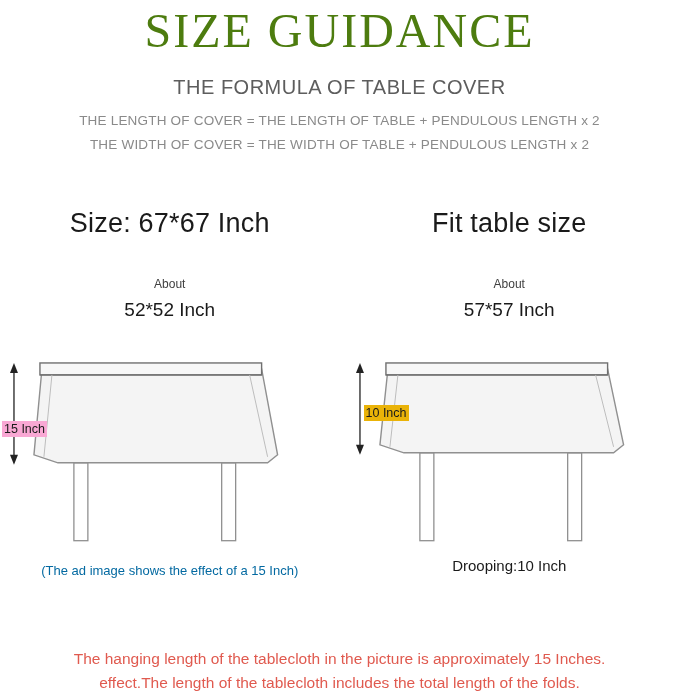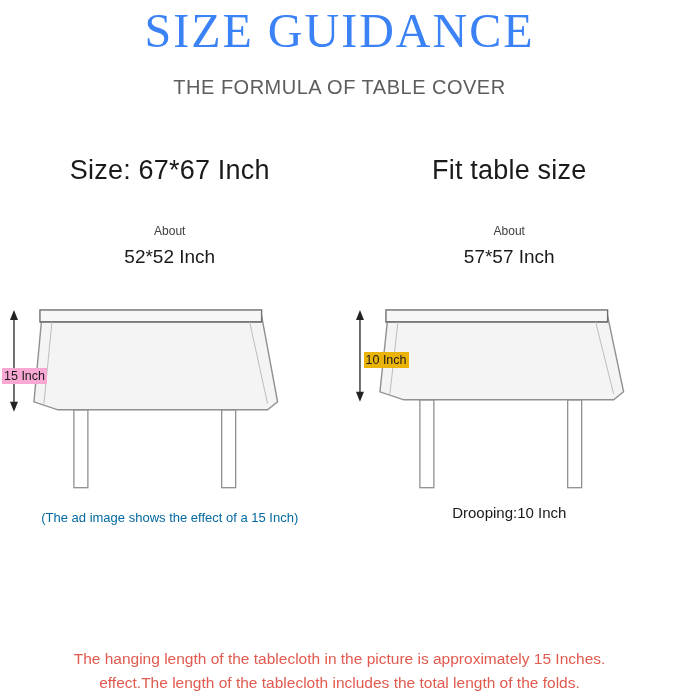--- a/index.html
+++ b/index.html
@@ -21,21 +21,21 @@
     position: relative;
     background: #fff;
   }
 
   
   .title {
     text-align: center;
     font-family: "Liberation Serif", serif;
     font-size: 48px;
     letter-spacing: 2px;
-    color: #3b82f6;
+    color: #4d7c0f;
     margin: 6px 0 0 0;
     line-height: 1.05;
     font-weight: 400;
   }
 
   .subtitle {
     text-align: center;
     font-size: 20px;
     color: #5d5d5d;
     margin-top: 20px;
@@ -124,20 +124,22 @@
 </style>
 </head>
 <body>
 
 <div class="page">
 
   <h1 class="title">SIZE GUIDANCE</h1>
 
   <div class="subtitle">THE FORMULA OF TABLE COVER</div>
 
+  <div class="formula">THE LENGTH OF COVER = THE LENGTH OF TABLE + PENDULOUS LENGTH x 2</div>
+  <div class="formula second">THE WIDTH OF COVER = THE WIDTH OF TABLE + PENDULOUS LENGTH  x 2</div>
 
   <div class="columns">
 
     <div class="col">
       <div class="col-title">Size: 67*67 Inch</div>
       <div class="about">About</div>
       <div class="about-size">52*52 Inch</div>
 
       <div class="diagram-wrap">
         <svg class="diagram" viewBox="0 0 340 220" preserveAspectRatio="xMidYMin meet">

